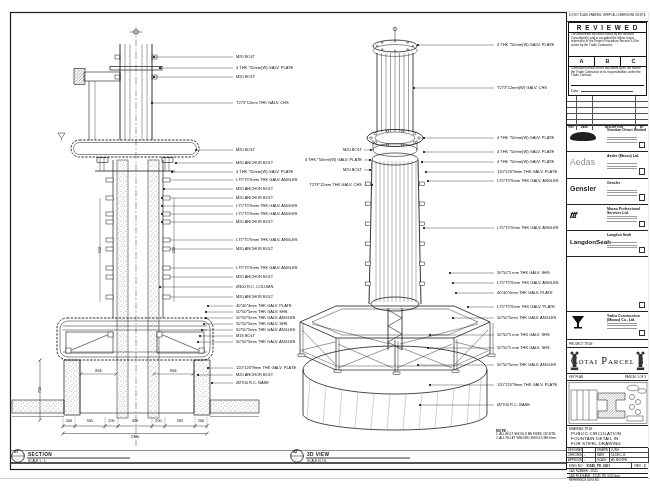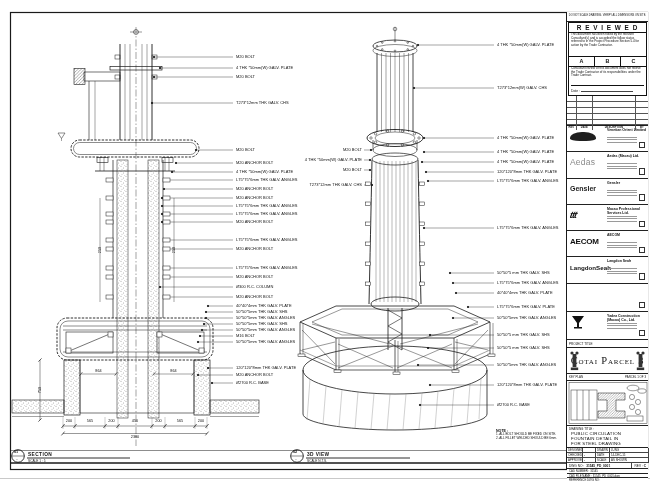--- a/index.html
+++ b/index.html
@@ -616,32 +616,20 @@
           <div class="cn">Macau Professional Services Ltd.</div>
           <div class="caddr">
             <div class="bar"></div>
             <div class="bar"></div>
             <div class="bar"></div>
           </div>
           <div class="cchk"></div>
         </div>
         <div class="cbox">
           <div class="clogo">
-            <div class="lg-aecom">AECOM</div>
-          </div>
-          <div class="cn">AECOM</div>
-          <div class="caddr">
-            <div class="bar"></div>
-            <div class="bar"></div>
-            <div class="bar"></div>
-          </div>
-          <div class="cchk"></div>
-        </div>
-        <div class="cbox">
-          <div class="clogo">
             <div class="lg-langdon">LangdonSeah</div>
           </div>
           <div class="cn">Langdon Seah</div>
           <div class="caddr">
             <div class="bar"></div>
             <div class="bar"></div>
             <div class="bar"></div>
           </div>
           <div class="cchk"></div>
         </div>

